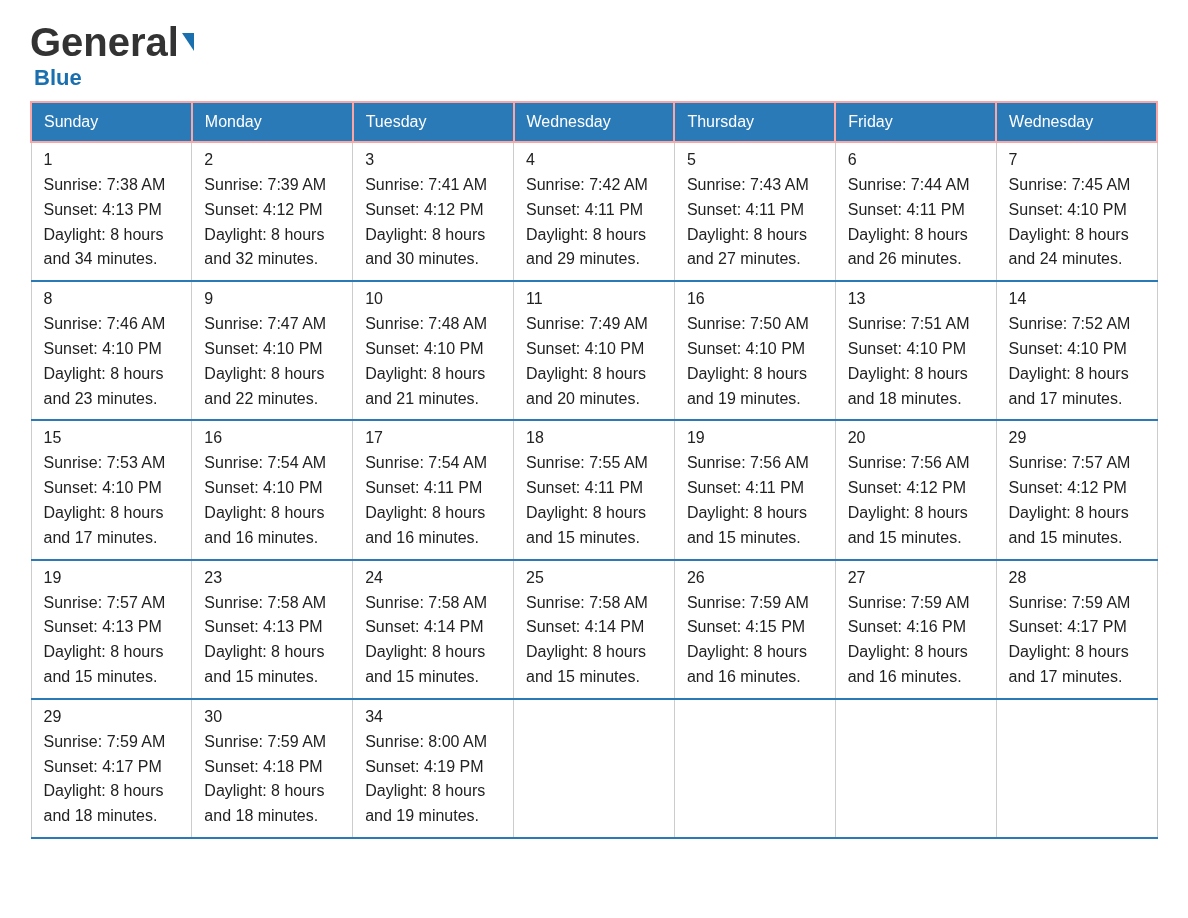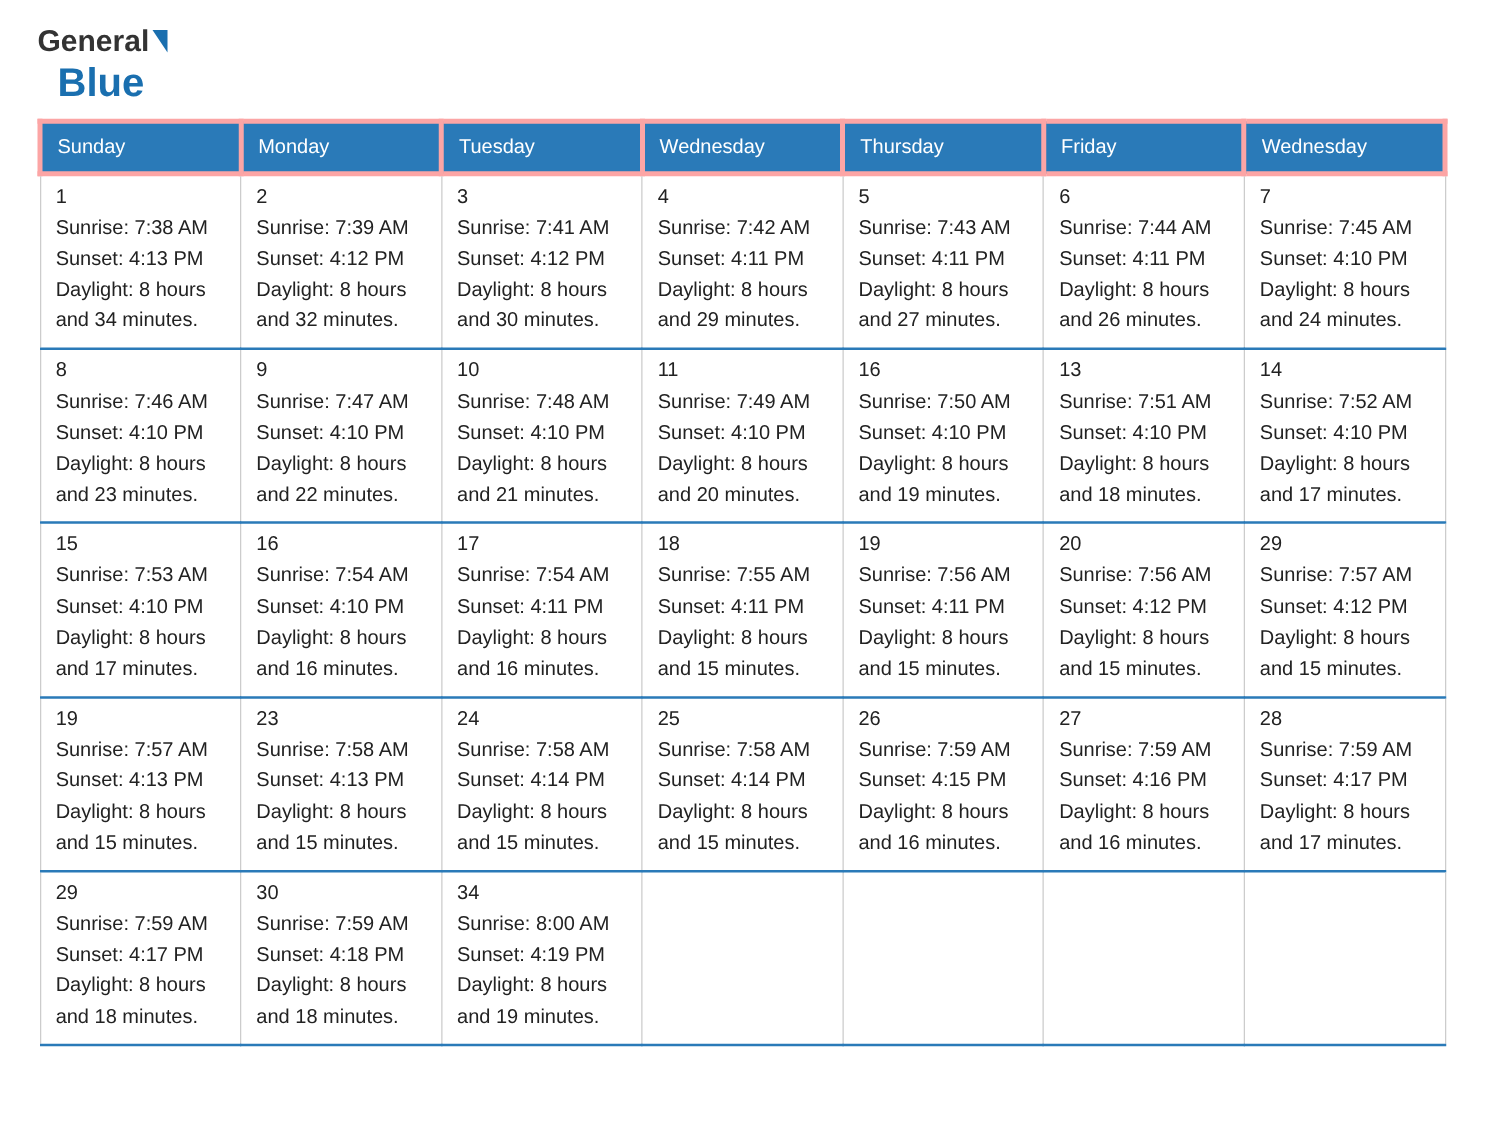--- a/index.html
+++ b/index.html
@@ -44,21 +44,21 @@
       border-collapse: collapse;
       margin-top: 10px;
     }
     .calendar thead th {
       background: #2a7ab8;
       color: #fff;
       font-size: 16px;
       font-weight: normal;
       padding: 10px 12px;
       text-align: left;
-      border: 4px solid #fca5a5;
+      border: 2px solid #fca5a5;
     }
     .calendar tbody td {
       vertical-align: top;
       padding: 8px 12px;
       border: 1px solid #ccc;
       font-size: 13.5px;
       color: #222;
       width: 14.28%;
       min-height: 110px;
     }
@@ -79,25 +79,25 @@
     .empty-cell {
       background: #fff;
     }
   </style>
 </head>
 <body>
 
 <div class="header">
   <div class="logo">
     <div class="logo-line">
-      <span style="font-size:24px;font-weight:bold;color:#333;">General</span>
+      <span style="font-size:40px;font-weight:bold;color:#333;">General</span>
       <span style="display:inline-block;width:0;height:0;border-left:12px solid transparent;border-right:0px solid transparent;border-top:18px solid #1a6faf;margin-left:3px;margin-bottom:2px;"></span>
     </div>
     <div>
-      <span style="font-size:32px;font-weight:bold;color:#1a6faf;margin-left:16px;">Blue</span>
+      <span style="font-size:22px;font-weight:bold;color:#1a6faf;margin-left:4px;">Blue</span>
     </div>
   </div>
   <div class="title-block">
     <div class="month-title"></div>
     <div class="location-title"></div>
   </div>
 </div>
 
 <table class="calendar">
   <thead>

